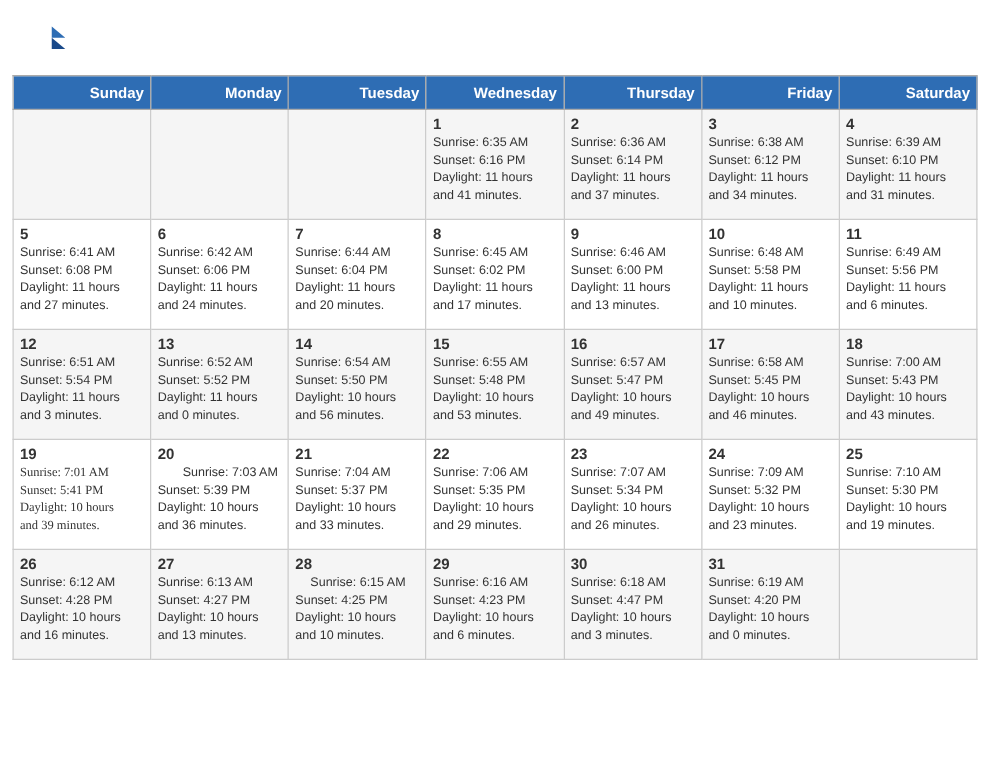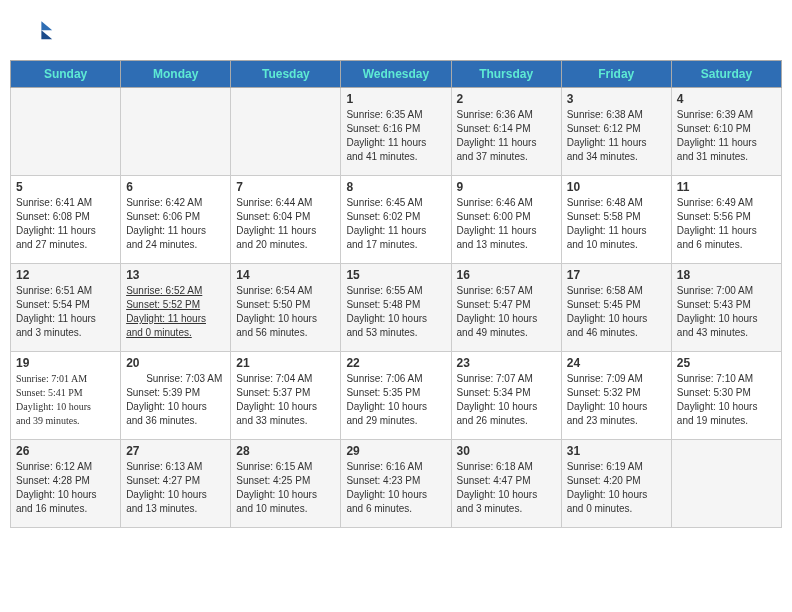--- a/index.html
+++ b/index.html
@@ -42,24 +42,24 @@
       font-size: 14px;
       color: #333;
     }
     table {
       width: 100%;
       border-collapse: collapse;
       table-layout: fixed;
     }
     thead tr th {
       background-color: #2e6db4;
-      color: #5eead4;
+      color: #ffffff;
       font-size: 12px;
       font-weight: bold;
-      text-align: center;
+      text-align: right;
       padding: 6px 5px;
       border: 1px solid #aaa;
     }
     tbody tr td {
       vertical-align: top;
       border: 1px solid #ccc;
       padding: 4px 5px;
       font-size: 10.5px;
       color: #333;
       min-height: 80px;
@@ -167,21 +167,21 @@
         <td><span class="day-num">11</span><span class="day-info" style="white-space: pre-line;">Sunrise: 6:49 AM
 Sunset: 5:56 PM
 Daylight: 11 hours
 and 6 minutes.</span></td>
       </tr>
       <tr>
         <td><span class="day-num">12</span><span class="day-info" style="white-space: pre-line;">Sunrise: 6:51 AM
 Sunset: 5:54 PM
 Daylight: 11 hours
 and 3 minutes.</span></td>
-        <td><span class="day-num">13</span><span class="day-info" style="white-space: pre-line; text-decoration: underline;">Sunrise: 6:52 AM
+        <td><span class="day-num">13</span><span class="day-info" style="white-space: pre-line;">Sunrise: 6:52 AM
 Sunset: 5:52 PM
 Daylight: 11 hours
 and 0 minutes.</span></td>
         <td><span class="day-num">14</span><span class="day-info" style="white-space: pre-line;">Sunrise: 6:54 AM
 Sunset: 5:50 PM
 Daylight: 10 hours
 and 56 minutes.</span></td>
         <td><span class="day-num">15</span><span class="day-info" style="white-space: pre-line;">Sunrise: 6:55 AM
 Sunset: 5:48 PM
 Daylight: 10 hours
@@ -231,21 +231,21 @@
       </tr>
       <tr>
         <td><span class="day-num">26</span><span class="day-info" style="white-space: pre-line;">Sunrise: 6:12 AM
 Sunset: 4:28 PM
 Daylight: 10 hours
 and 16 minutes.</span></td>
         <td><span class="day-num">27</span><span class="day-info" style="white-space: pre-line;">Sunrise: 6:13 AM
 Sunset: 4:27 PM
 Daylight: 10 hours
 and 13 minutes.</span></td>
-        <td><span class="day-num">28</span><span class="day-info" style="white-space: pre-line;">Sunrise: 6:15 AM
+        <td><span class="day-num">28</span><span class="day-info" style="white-space: pre-line; margin-left: 12px;">Sunrise: 6:15 AM
 Sunset: 4:25 PM
 Daylight: 10 hours
 and 10 minutes.</span></td>
         <td><span class="day-num">29</span><span class="day-info" style="white-space: pre-line;">Sunrise: 6:16 AM
 Sunset: 4:23 PM
 Daylight: 10 hours
 and 6 minutes.</span></td>
         <td><span class="day-num">30</span><span class="day-info" style="white-space: pre-line;">Sunrise: 6:18 AM
 Sunset: 4:47 PM
 Daylight: 10 hours

